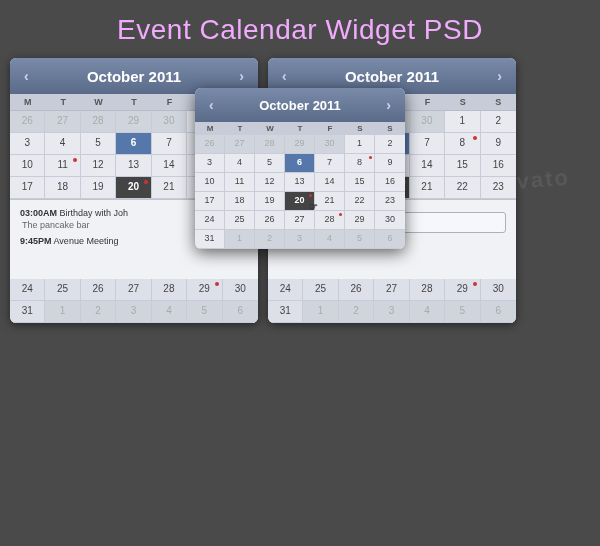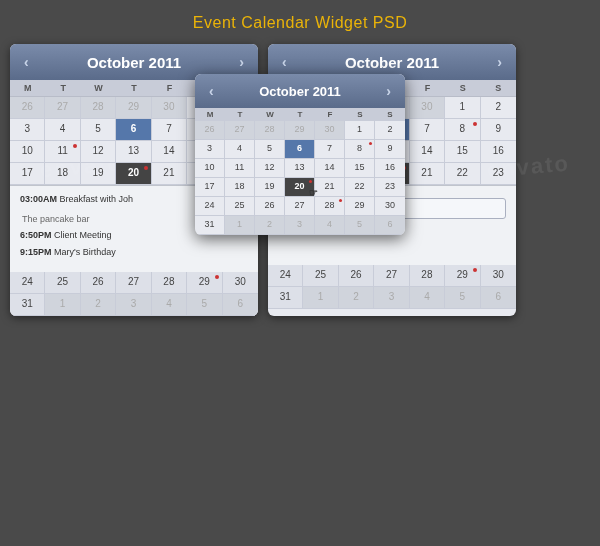--- a/index.html
+++ b/index.html
@@ -8,22 +8,22 @@
       font-family: Arial, Helvetica, sans-serif;
       width: 600px;
       height: 546px;
       overflow: hidden;
       display: flex;
       flex-direction: column;
       align-items: center;
     }
 
     .page-title {
-      color: #eab308;
-      font-size: 16px;
+      color: #f0abfc;
+      font-size: 28px;
       font-weight: normal;
       margin: 14px 0 12px 0;
       letter-spacing: 0.5px;
     }
 
     .widgets-row {
       display: flex;
       gap: 10px;
       position: relative;
       width: 580px;
@@ -128,21 +128,20 @@
       line-height: 1.3;
     }
 
     .event-time {
       font-weight: bold;
     }
 
     .event-venue {
       color: #666;
       padding-left: 2px;
-      margin-top: 8px;
     }
 
     .cal-footer {
       background: linear-gradient(to bottom, #c8ccd8, #b0b4c0);
       text-align: center;
       padding: 7px;
       font-size: 12px;
       color: #444;
       font-weight: bold;
       cursor: pointer;
@@ -307,30 +306,26 @@
       <div class="cal-cell">19</div>
       <div class="cal-cell today">20<span class="event-dot"></span></div>
       <div class="cal-cell">21</div>
       <div class="cal-cell">22</div>
       <div class="cal-cell">23</div>
     </div>
 
     <div class="events-section">
       <div class="event-item">
         <span class="event-time">03:00AM</span>
-        <span> Breakfast with Joh</span>
+        <span> Birthday with Joh</span>
         <div class="event-venue">The pancake bar</div>
       </div>
       <div class="event-item">
-        <span class="event-time">6:50PM</span>
-        <span> Client Meeting</span>
-      </div>
-      <div class="event-item">
-        <span class="event-time">9:15PM</span>
-        <span> Mary's Birthday</span>
+        <span class="event-time">9:45PM</span>
+        <span> Avenue Meeting</span>
       </div>
     </div>
 
     <div class="cal-body" style="background:#dde0e8;">
       <div class="cal-cell">24</div>
       <div class="cal-cell">25</div>
       <div class="cal-cell">26</div>
       <div class="cal-cell">27</div>
       <div class="cal-cell">28</div>
       <div class="cal-cell">29<span class="event-dot"></span></div>

